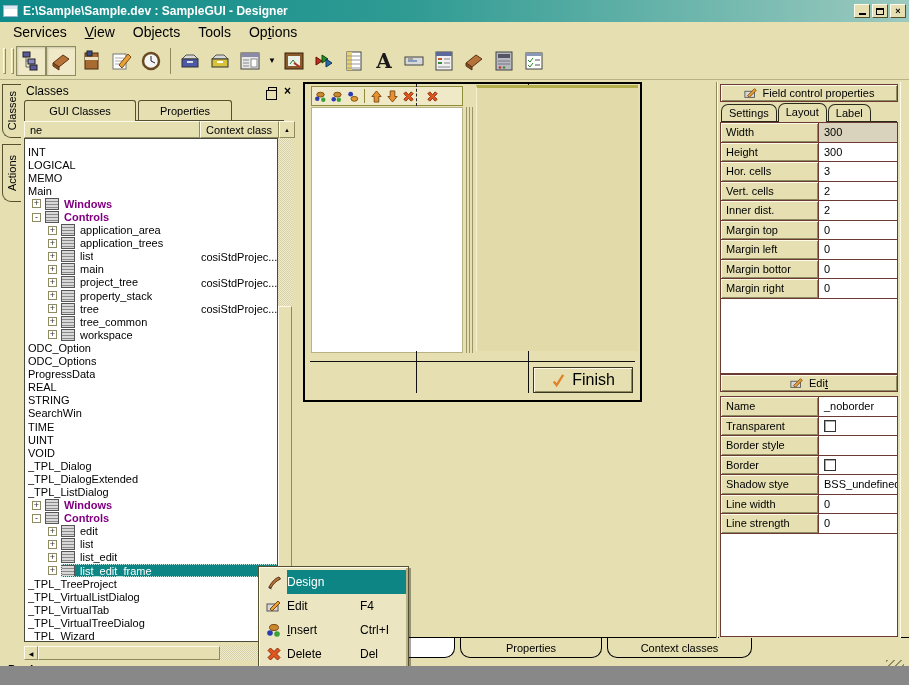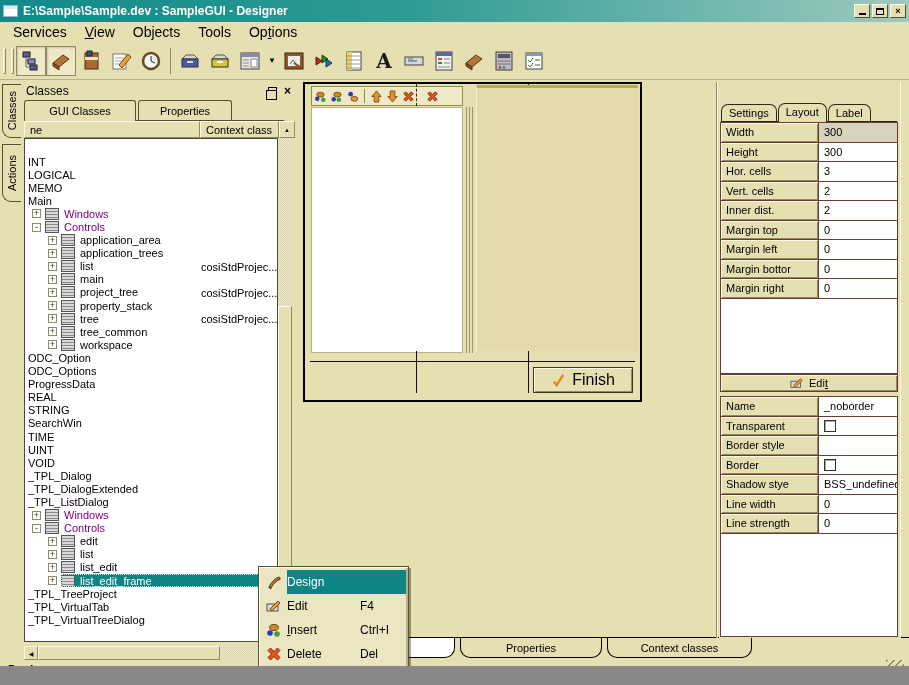--- a/index.html
+++ b/index.html
@@ -63,32 +63,32 @@
   .cp-tab+.cp-tab{width:94px;margin-left:2px}
   .cp-tab.active{margin-bottom:-1px;z-index:2}
   .cp-colhead{position:absolute;left:2px;top:39px;width:271px;height:17px;display:flex}
   .colcell{background:var(--tan);border:1px solid;border-color:var(--hi) var(--sh) var(--sh) var(--hi);
     padding-left:5px;display:flex;align-items:center;overflow:hidden;white-space:nowrap}
   .colcell.c1{width:176px}
   .colcell.c2{width:79px}
   .scrollbtn{width:16px;background:var(--tan);border:1px solid;border-color:var(--hi) var(--sh) var(--sh) var(--hi);
     display:flex;align-items:center;justify-content:center;font-size:6px}
   .cp-tree{position:absolute;left:2px;top:56px;width:254px;height:504px;background:#fff;
-    border:1px solid #4a4a3a;overflow:hidden;padding-top:16px}
+    border:1px solid #4a4a3a;overflow:hidden;padding-top:6px}
   .trow{display:flex;align-items:center;height:13.1px;position:relative;line-height:12px;white-space:nowrap}
   .trow.l0{padding-left:3px}
   .trow.l1{padding-left:7px}
   .trow.l2{padding-left:23px}
   .trow .exp{width:9px;height:9px;border:1px solid var(--sh);background:#fff;flex:none;
     font-size:9px;line-height:7px;text-align:center;color:#333;margin-right:4px}
   .fe{width:14px;height:12px;flex:none;margin-right:5px;border:1px solid #555;
     background:repeating-linear-gradient(#d9d9d9 0 2px,#8a8a8a 2px 3px)}
   .rowmain{display:flex;align-items:center;flex:1;height:100%;min-width:0}
   .tlabel{overflow:hidden}
-  .trow.purple .tlabel{color:var(--purple);font-weight:normal}
+  .trow.purple .tlabel{color:var(--purple);font-weight:bold}
   .trow.sel .rowmain{background:var(--teal);outline:1px dotted #bfe8e0;outline-offset:-1px}
   .trow.sel .tlabel{color:#fff}
   .tval{position:absolute;left:176px;top:1px;color:#000}
   .cp-vscroll{position:absolute;left:256px;top:56px;width:14px;height:504px;
     background-image:linear-gradient(45deg,#f2ecce 25%,transparent 25%,transparent 75%,#f2ecce 75%),
       linear-gradient(45deg,#f2ecce 25%,#d6d0a6 25%,#d6d0a6 75%,#f2ecce 75%);
     background-size:2px 2px;background-position:0 0,1px 1px}
   .vthumb{position:absolute;left:0;top:168px;width:14px;height:336px;background:var(--tan);
     border:1px solid;border-color:var(--hi) var(--sh) var(--sh) var(--hi)}
   .cp-hscroll{position:absolute;left:2px;top:564px;width:254px;height:14px;
@@ -681,39 +681,55 @@
 
         <div class="trow l0">
 
           <span class="rowmain">
 
             <span class="tlabel">_TPL_TreeProject</span>
           </span>
           <span class="tval"></span>
         </div>
 
+        <div class="trow l0">
+
+          <span class="rowmain">
+
+            <span class="tlabel">_TPL_VirtualListDialog</span>
+          </span>
+          <span class="tval"></span>
+        </div>
 
         <div class="trow l0">
 
           <span class="rowmain">
 
             <span class="tlabel">_TPL_VirtualTab</span>
           </span>
           <span class="tval"></span>
         </div>
 
         <div class="trow l0">
 
           <span class="rowmain">
 
             <span class="tlabel">_TPL_VirtualTreeDialog</span>
           </span>
           <span class="tval"></span>
         </div>
 
+        <div class="trow l0">
+
+          <span class="rowmain">
+
+            <span class="tlabel">_TPL_Wizard</span>
+          </span>
+          <span class="tval"></span>
+        </div>
       </div>
     <div class="cp-vscroll">
       <div class="vthumb"></div>
     </div>
     <div class="cp-hscroll">
       <div class="hbtn">◀</div>
       <div class="hthumb"></div>
     </div>
   </div>
 
@@ -764,20 +780,27 @@
     </div>
   </div>
 
   <div class="btabline"></div>
   <div class="btab bt1 active"></div>
   <div class="btab bt2">Properties</div>
   <div class="btab bt3">Context classes</div>
 
   <div class="rgroove"></div>
   <div class="rpanel">
+    <div class="panelbar pb1">
+      <svg viewBox="0 0 16 16">
+          <rect x="1" y="6" width="11" height="7" fill="#d8d8d8" stroke="#555"></rect>
+          <path d="M4 11 L12 3 L14 5 L6 13 Z" fill="#e8a03a" stroke="#7a4a10"></path>
+        </svg>
+      <span>Field control properties</span>
+    </div>
     <div class="rtabs">
 
         <div class="rtab"><span>Settings</span></div>
 
         <div class="rtab active"><span>Layout</span></div>
 
         <div class="rtab"><span>Label</span></div>
       </div>
     <div class="pgrid pg1">
 

